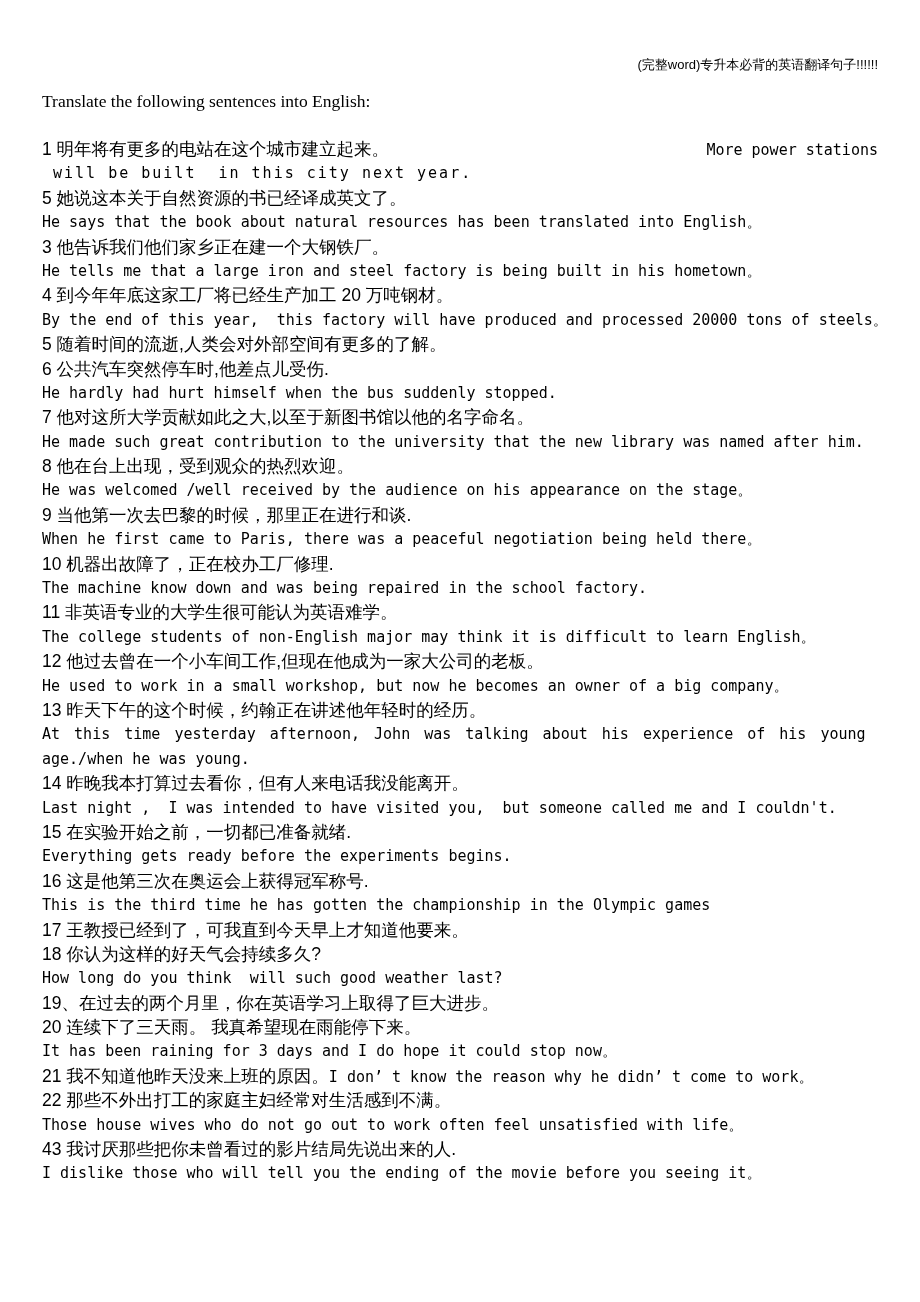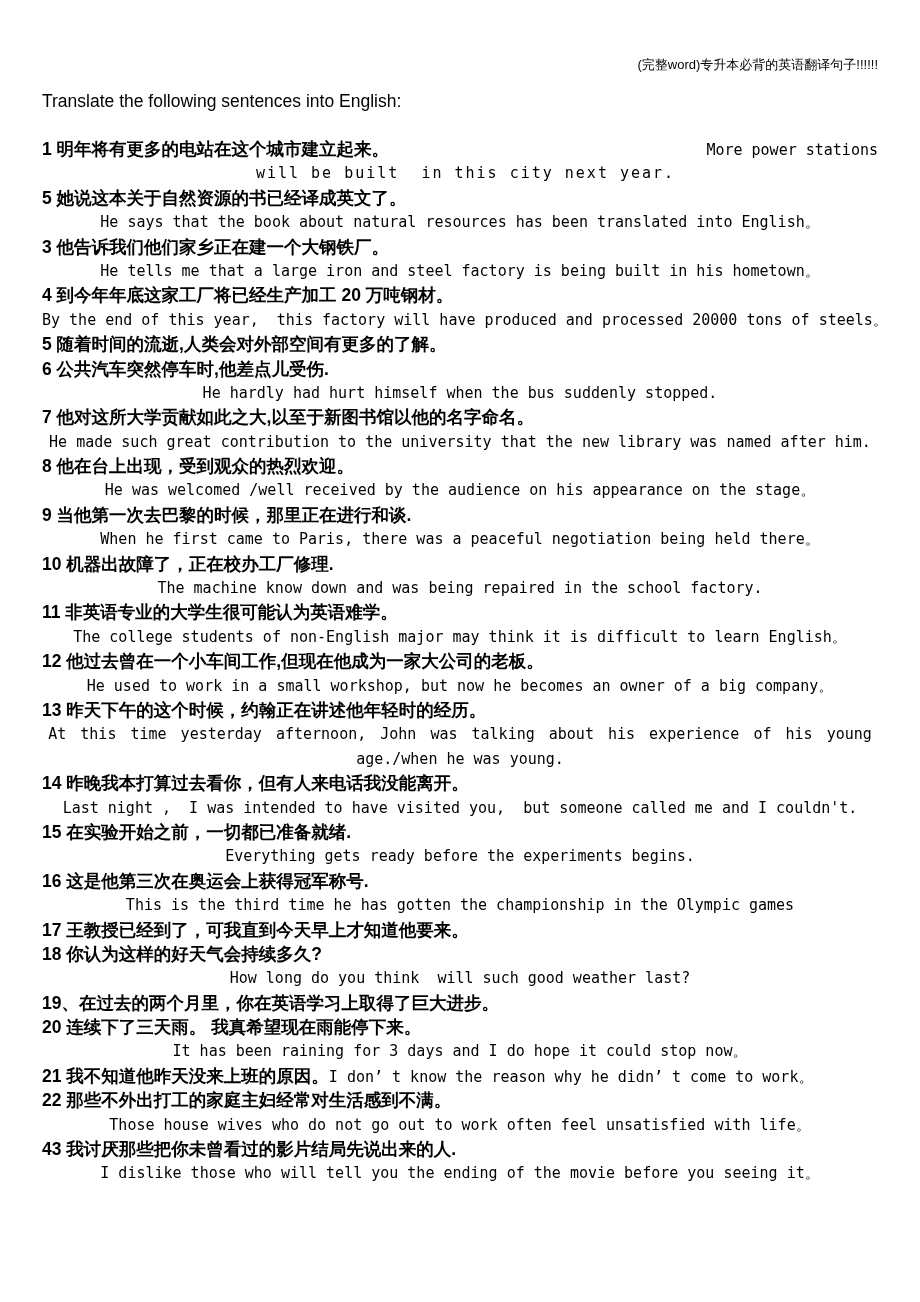--- a/index.html
+++ b/index.html
@@ -15,40 +15,38 @@
   }
   .doc-header {
     text-align: right;
     font-family: "Liberation Sans", sans-serif;
     font-size: 13px;
     line-height: 22px;
     white-space: pre;
   }
   .instruction {
     margin-top: 15px;
-    font-family: Liberation Sans, sans-serif;
+    font-family: Liberation Serif, serif;
     font-size: 17.5px;
     line-height: 21px;
     white-space: pre;
   }
   .doc-body { margin-top: 25px; }
   .line {
     height: 24.4px;
     line-height: 24.4px;
     white-space: pre;
   }
   .zh, .zh-part {
     font-family: "Liberation Sans", sans-serif;
     font-size: 17.5px;
-    font-weight: bold;
   }
   .en, .en-part {
     font-family: "DejaVu Sans Mono", monospace;
     font-size: 15px;
-    text-align: center;
   }
   .line.split {
     display: flex;
     justify-content: space-between;
     align-items: baseline;
   }
   .spaced { letter-spacing: 2px; }
   .justify { word-spacing: 5px; }
 </style>
 </head>

